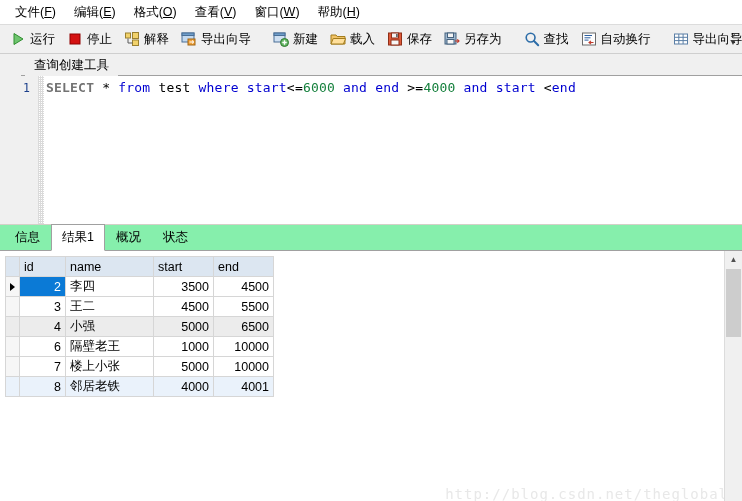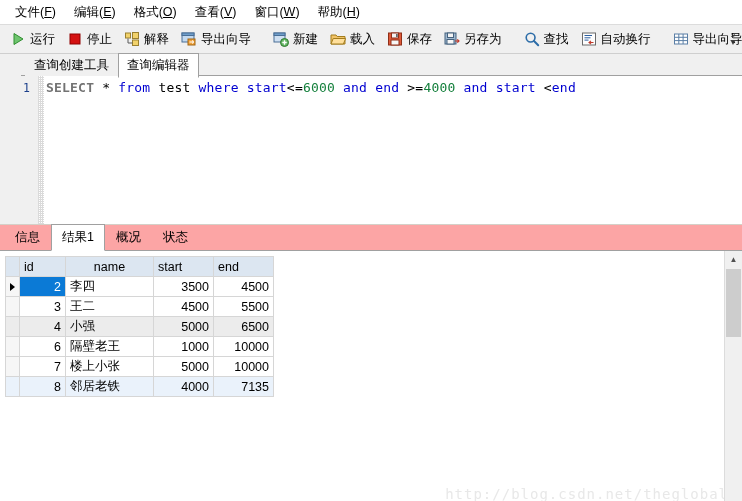--- a/index.html
+++ b/index.html
@@ -82,21 +82,21 @@
     font-size:13px;line-height:16px;white-space:pre;letter-spacing:.2px;
   }
   .kw{color:#737373;font-weight:bold;}
   .kw2{color:#0000d0;}
   .num{color:#15803d;}
   .pl{color:#000000;}
   .op{color:#000000;}
 
   
   .lower-tabs{
-    height:26px;background:#fca5a5;display:flex;align-items:flex-end;
+    height:26px;background:#86efac;display:flex;align-items:flex-end;
     padding-left:4px;box-sizing:border-box;border-bottom:1px solid #a0a0a0;
   }
   .ltab{
     font-size:12.5px;padding:4px 10px 4px;cursor:default;white-space:nowrap;
     border:1px solid transparent;border-bottom:none;
   }
   .ltab.active{
     background:#ffffff;border:1px solid #a0a0a0;border-bottom:1px solid #ffffff;
     margin-bottom:-1px;position:relative;z-index:2;
   }
@@ -114,21 +114,21 @@
   th.gh{background:#dce6f1;color:#000;text-align:left;border-color:#b9c7d8;}
   th.gh.rowhdr{width:14px;padding:0;}
   td.rowind{
     width:14px;padding:0;background:#f6f6f6;border-color:#d6d6d6;
     text-align:center;color:#000;font-size:9px;line-height:18px;
   }
   td.c-id{width:46px;text-align:right;padding-right:5px;}
   td.c-name{width:88px;text-align:left;padding-left:6px;}
   td.c-start{width:60px;text-align:right;padding-right:5px;}
   td.c-end{width:60px;text-align:right;padding-right:5px;}
-  th.h-id{width:46px;}th.h-name{width:88px;text-align:center;}th.h-start{width:60px;}th.h-end{width:60px;}
+  th.h-id{width:46px;}th.h-name{width:88px;}th.h-start{width:60px;}th.h-end{width:60px;}
   tr.r-sel td.c-id{background:#0b7ad6;color:#fff;}
   tr.r-alt td{background:#ececec;}
   tr.r-hl td{background:#eaf2fb;}
   .tri{display:inline-block;width:0;height:0;border-left:5px solid #000;
        border-top:4px solid transparent;border-bottom:4px solid transparent;
        vertical-align:middle;}
 
   .watermark{
     position:absolute;right:14px;bottom:16px;
     font-family:"DejaVu Sans Mono","Liberation Mono",monospace;
@@ -308,23 +308,20 @@
 
     <div class="tb-overflow">
       <span style="font-size:9px">»</span>
       <span>▾</span>
     </div>
   </div>
 
   <div class="tabstrip">
     <div class="tab">
       <span>查询创建工具</span>
-    </div>
-    <div class="tab active">
-      <span>查询编辑器</span>
     </div>
   </div>
 
   <div class="editor">
     <div class="gutter"></div>
     <div class="gutter-dots"></div>
     <div class="linenum">1</div>
     <div class="code"><span class="kw">SELECT</span><span class="pl"> * </span><span class="kw2">from</span><span class="pl"> test </span><span class="kw2">where</span><span class="pl"> </span><span class="kw2">start</span><span class="op">&lt;=</span><span class="num">6000</span><span class="pl"> </span><span class="kw2">and</span><span class="pl"> </span><span class="kw2">end</span><span class="op"> &gt;=</span><span class="num">4000</span><span class="pl"> </span><span class="kw2">and</span><span class="pl"> </span><span class="kw2">start</span><span class="op"> &lt;</span><span class="kw2">end</span></div>
   </div>
 
@@ -389,21 +386,21 @@
           <td class="c-id">7</td>
           <td class="c-name">楼上小张</td>
           <td class="c-start">5000</td>
           <td class="c-end">10000</td>
         </tr>
         <tr class="r-hl">
           <td class="rowind"></td>
           <td class="c-id">8</td>
           <td class="c-name">邻居老铁</td>
           <td class="c-start">4000</td>
-          <td class="c-end">7135</td>
+          <td class="c-end">4001</td>
         </tr>
       </tbody>
     </table>
 
     <div class="watermark">http://blog.csdn.net/theglobal</div>
 
     <div class="vscroll">
       <div class="vs-btn">▲</div>
       <div class="vs-thumb"></div>
       <div class="vs-btn bottom">▼</div>

